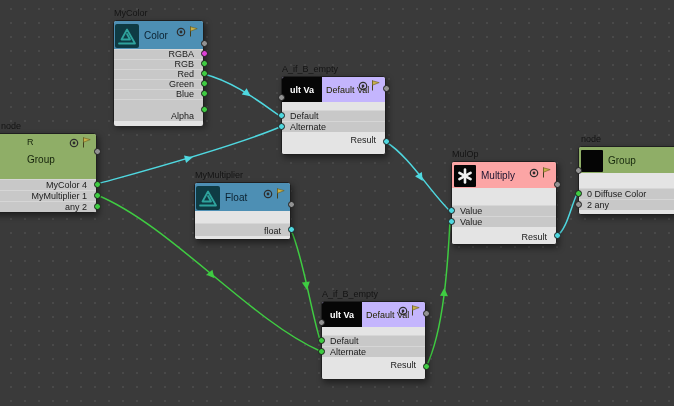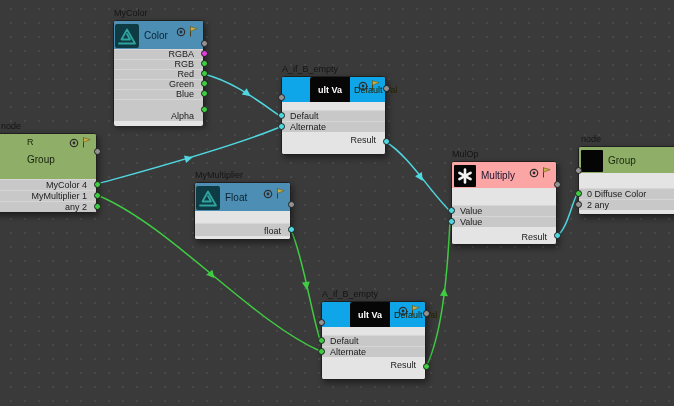--- a/index.html
+++ b/index.html
@@ -16,21 +16,21 @@
   .ac { fill:#4fd8e0; } .ag { fill:#3fcc42; }
   .node-label { position:absolute; z-index:2; font-size:9px; color:#141414; white-space:nowrap; }
   .node {
     position:absolute; z-index:2; display:flex; flex-direction:column;
     border:1px solid #1f1f1f; border-radius:3px; background:#c8c8c8;
     box-shadow:2px 3px 6px rgba(0,0,0,0.45);
   }
   .hdr { position:relative; display:flex; align-items:center; border-radius:2px 2px 0 0; flex:none; }
   .hdr.blue   { background:#4d8fb4; }
   .hdr.green  { background:#8fae67; }
-  .hdr.yellow { background:#0ea5e9;padding-left:28px; }
+  .hdr.yellow { background:#c4b5fd; }
   .hdr.purple { background:#fca5a5; }
   .htitle { font-size:10px; margin-left:5px; white-space:nowrap; }
   .htitle.small { font-size:9px; margin-left:4px; }
   .blue .htitle   { color:#0b2130; }
   .green .htitle  { color:#182a0e; }
   .yellow .htitle { color:#222200; }
   .purple .htitle { color:#1c1430; }
   .nicon { flex:none; display:inline-flex; margin-left:1px; margin-top:1px; }
   .nico { position:absolute; display:inline-flex; }
   .strip { background:#e4e4e4; flex:none; }

